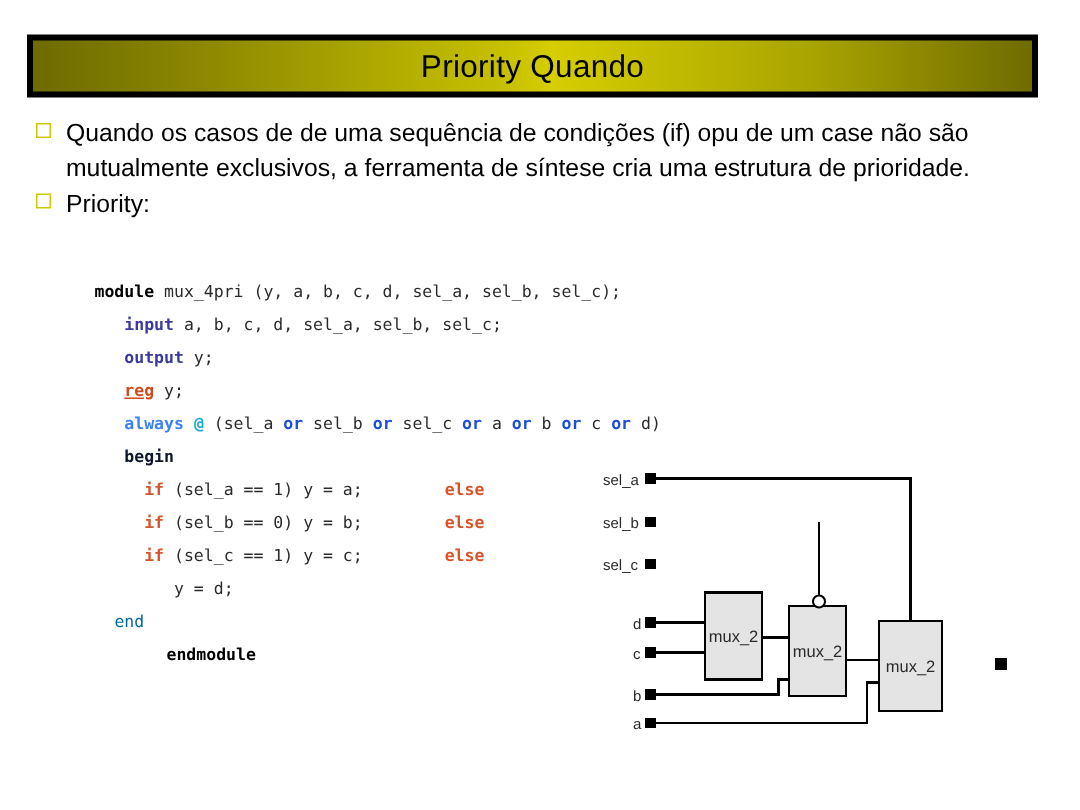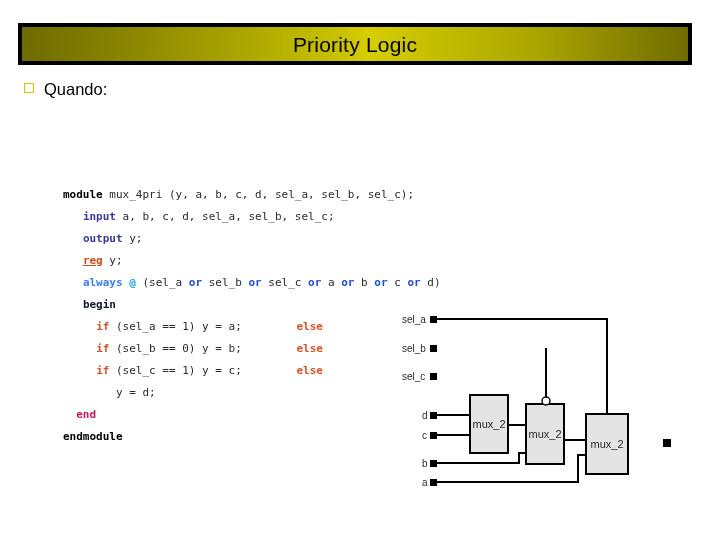--- a/index.html
+++ b/index.html
@@ -83,50 +83,54 @@
     color:#1a1a1a;
     white-space:pre;
   }
   .code .ln{display:block;white-space:pre;}
   .kw-mod{color:#000000;font-weight:bold;}
   .kw-io{color:#3a3a9e;font-weight:bold;}
   .kw-reg{color:#d04a1c;font-weight:bold;text-decoration:underline;}
   .kw-always{color:#3b82f6;font-weight:bold;}
   .kw-at{color:#1aa6d6;font-weight:bold;}
   .kw-begin{color:#0f172a;font-weight:bold;}
-  .kw-end{color:#be185d;font-weight:bold;}
+  .kw-end{color:#0369a1;font-weight:normal;}
   .kw-if{color:#d6552a;font-weight:bold;}
   .kw-else{color:#d6552a;font-weight:bold;margin-left:48px;}
   .kw-or{color:#1d4ed8;font-weight:bold;}
-  .kw-endmodule{color:#000000;font-weight:bold;}
+  .kw-endmodule{color:#000000;font-weight:bold;margin-left:48px;}
   .plain{color:#2b2b2b;}
 
   
   .diagram{
     position:absolute;
     left:398px;top:300px;
     width:322px;height:240px;
   }
   .diagram svg{display:block;}
 </style>
 </head>
 <body>
 
 <div id="slide">
 
   <div class="title-frame">
     <div class="title-inner">
-      <span class="title-text">Priority Logic</span>
+      <span class="title-text">Priority Quando</span>
     </div>
   </div>
 
   <div class="bullets">
     <div class="bullet-row">
       <span class="bullet-marker"><span class="sq"></span></span>
-      <span class="bullet-text">Quando:</span>
+      <span class="bullet-text">Quando os casos de de uma sequência de condições (if) opu de um case não são mutualmente exclusivos, a ferramenta de síntese cria uma estrutura de prioridade.</span>
+    </div>
+    <div class="bullet-row">
+      <span class="bullet-marker"><span class="sq"></span></span>
+      <span class="bullet-text">Priority:</span>
     </div>
   </div>
 
   <div class="code" id="code-block"><span class="ln"><span class="kw-mod">module</span><span class="plain"> mux_4pri (y, a, b, c, d, sel_a, sel_b, sel_c);</span></span><span class="ln"><span>   </span><span class="kw-io">input</span><span class="plain"> a, b, c, d, sel_a, sel_b, sel_c;</span></span><span class="ln"><span>   </span><span class="kw-io">output</span><span class="plain"> y;</span></span><span class="ln"><span>   </span><span class="kw-reg">reg</span><span class="plain"> y;</span></span><span class="ln"><span>   </span><span class="kw-always">always</span><span class="plain"> </span><span class="kw-at">@</span><span class="plain"> (sel_a </span><span class="kw-or">or</span><span class="plain"> sel_b </span><span class="kw-or">or</span><span class="plain"> sel_c </span><span class="kw-or">or</span><span class="plain"> a </span><span class="kw-or">or</span><span class="plain"> b </span><span class="kw-or">or</span><span class="plain"> c </span><span class="kw-or">or</span><span class="plain"> d)</span></span><span class="ln"><span>   </span><span class="kw-begin">begin</span></span><span class="ln"><span>     </span><span class="kw-if">if</span><span class="plain"> (sel_a == 1) y = a; </span><span class="kw-else">else</span></span><span class="ln"><span>     </span><span class="kw-if">if</span><span class="plain"> (sel_b == 0) y = b; </span><span class="kw-else">else</span></span><span class="ln"><span>     </span><span class="kw-if">if</span><span class="plain"> (sel_c == 1) y = c; </span><span class="kw-else">else</span></span><span class="ln"><span>        </span><span class="plain">y = d;</span></span><span class="ln"><span>  </span><span class="kw-end">end</span></span><span class="ln"><span class="kw-endmodule">endmodule</span></span></div>
 
   <div class="diagram">
     <svg id="schematic" width="322" height="240" viewBox="0 0 322 240" xmlns="http://www.w3.org/2000/svg">
         <polyline points="36,19 209,19 209,114" fill="none" stroke="#000000" stroke-width="1.6" shape-rendering="crispEdges"></polyline>
         <line x1="148" y1="48" x2="148" y2="97" stroke="#000000" stroke-width="1.6" shape-rendering="crispEdges"></line>
         <line x1="36" y1="115" x2="72" y2="115" stroke="#000000" stroke-width="1.6" shape-rendering="crispEdges"></line>

